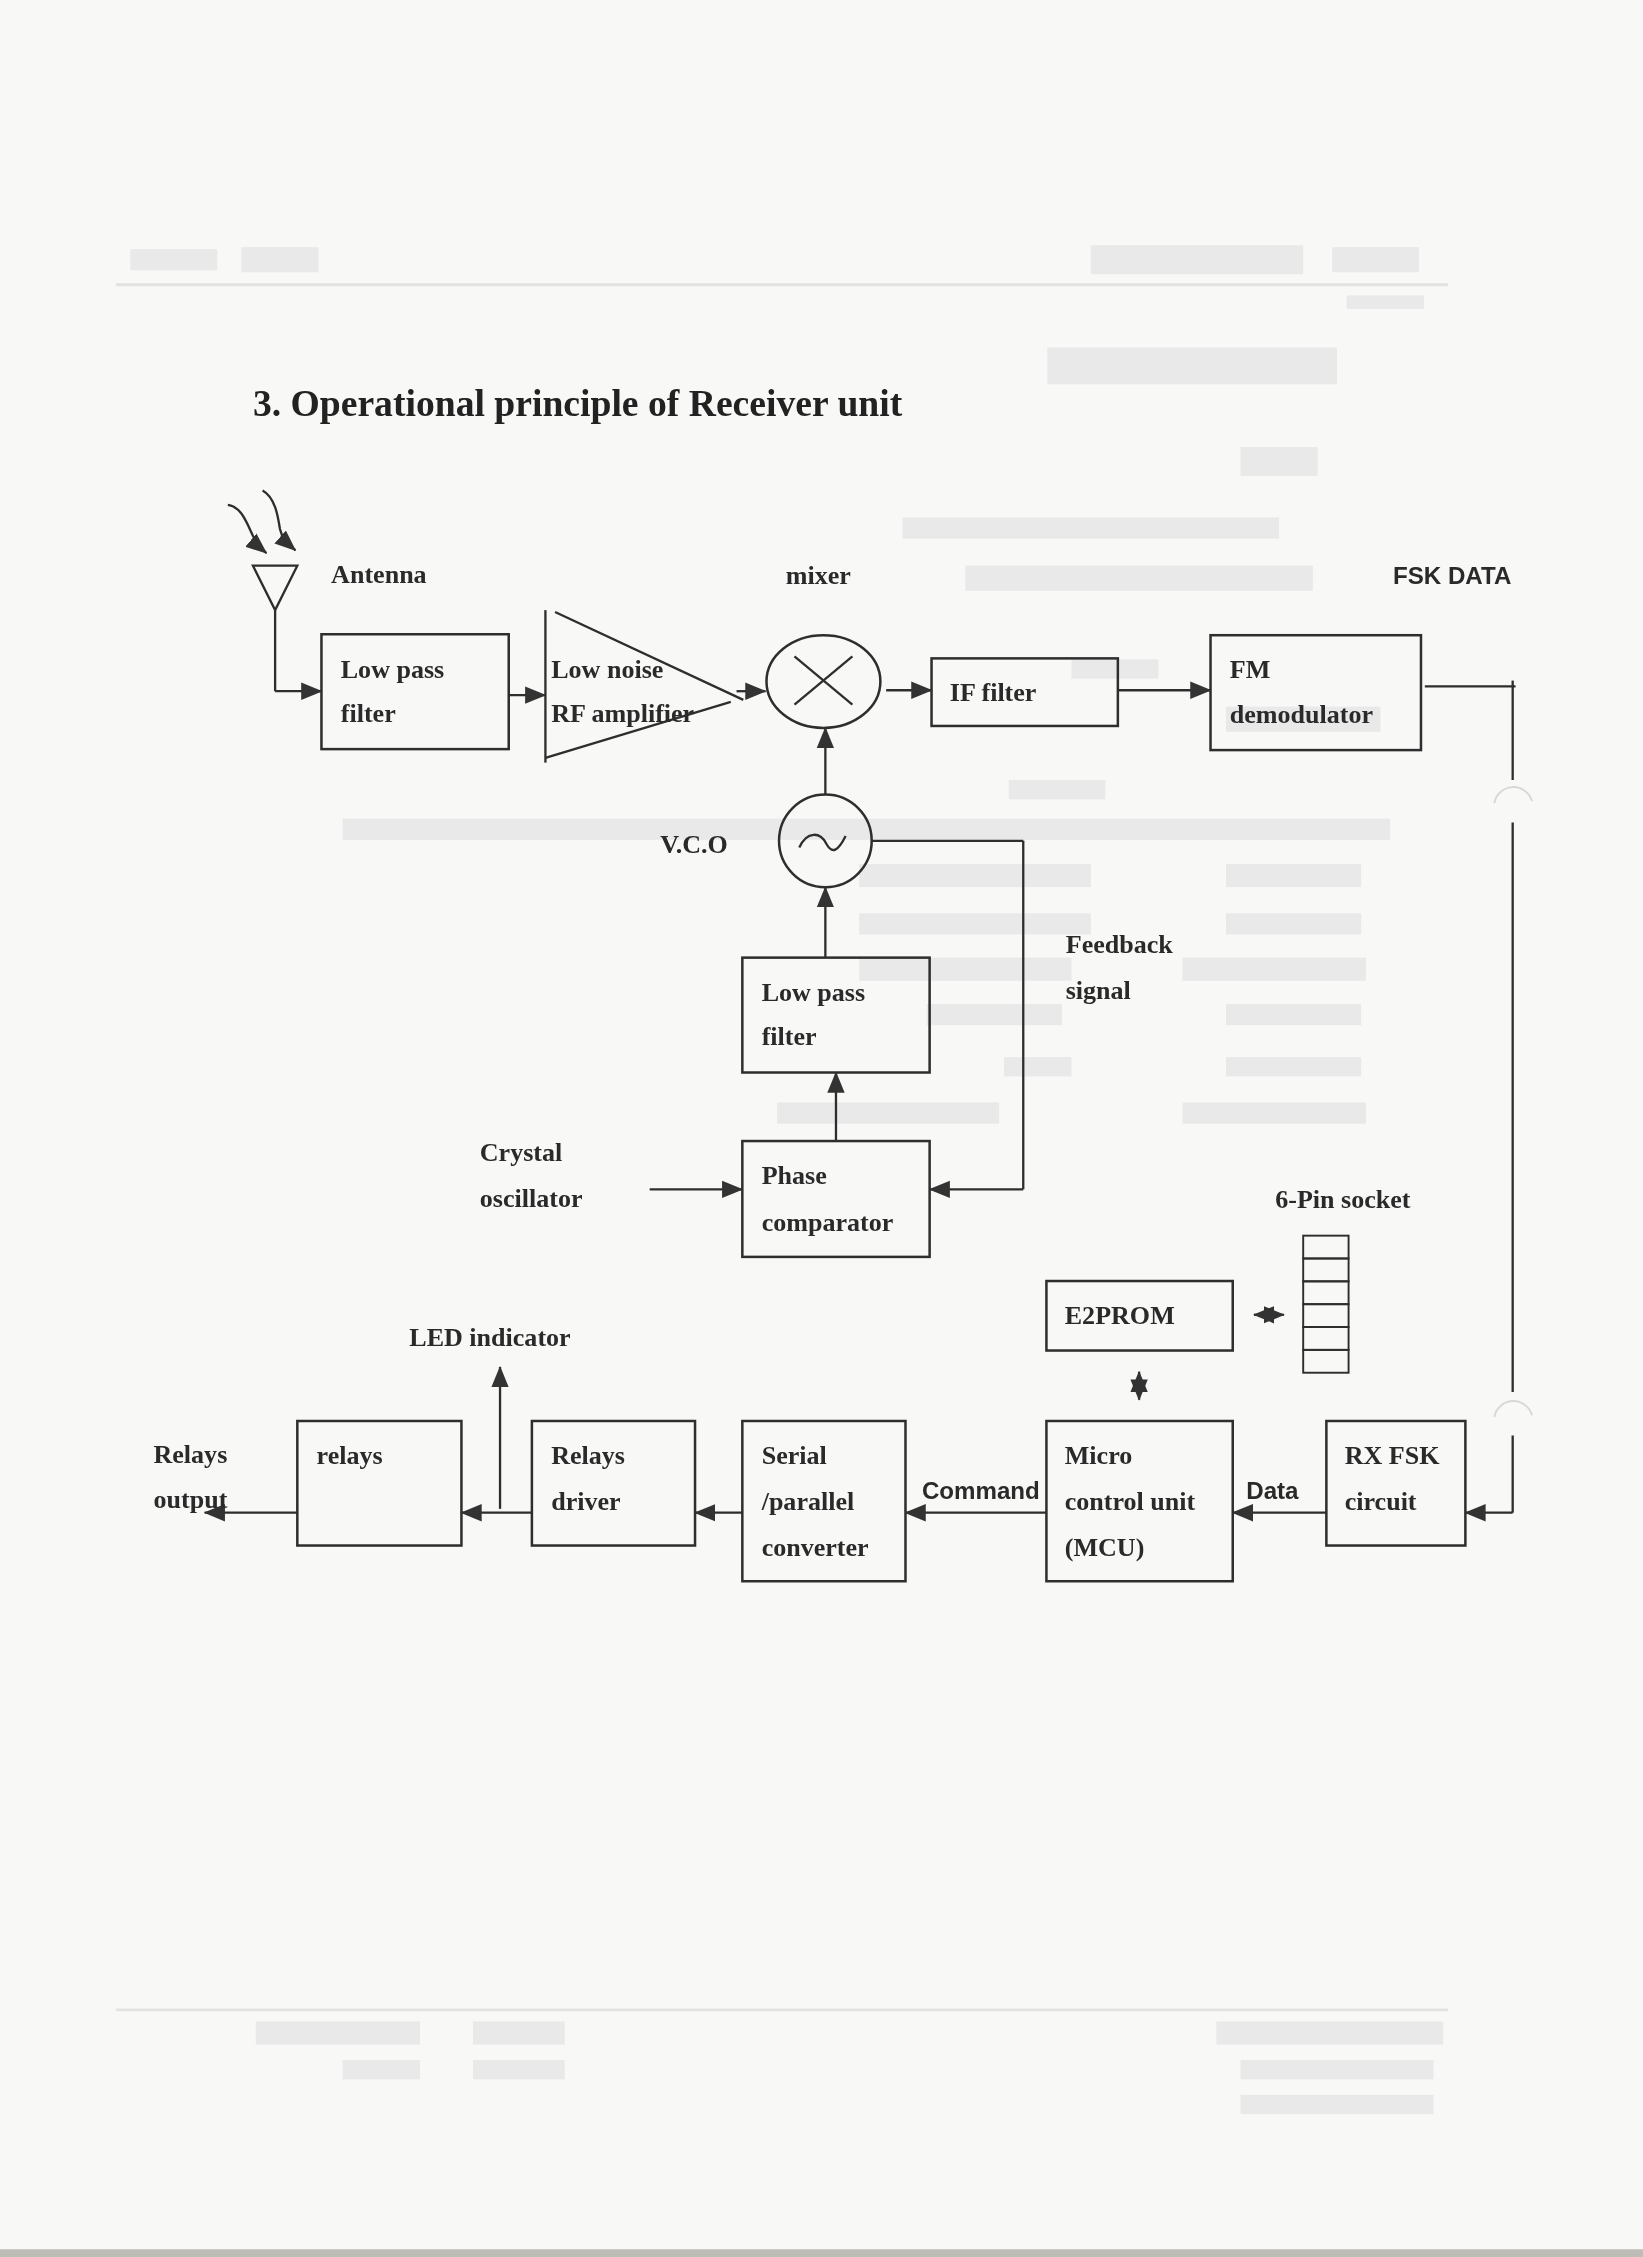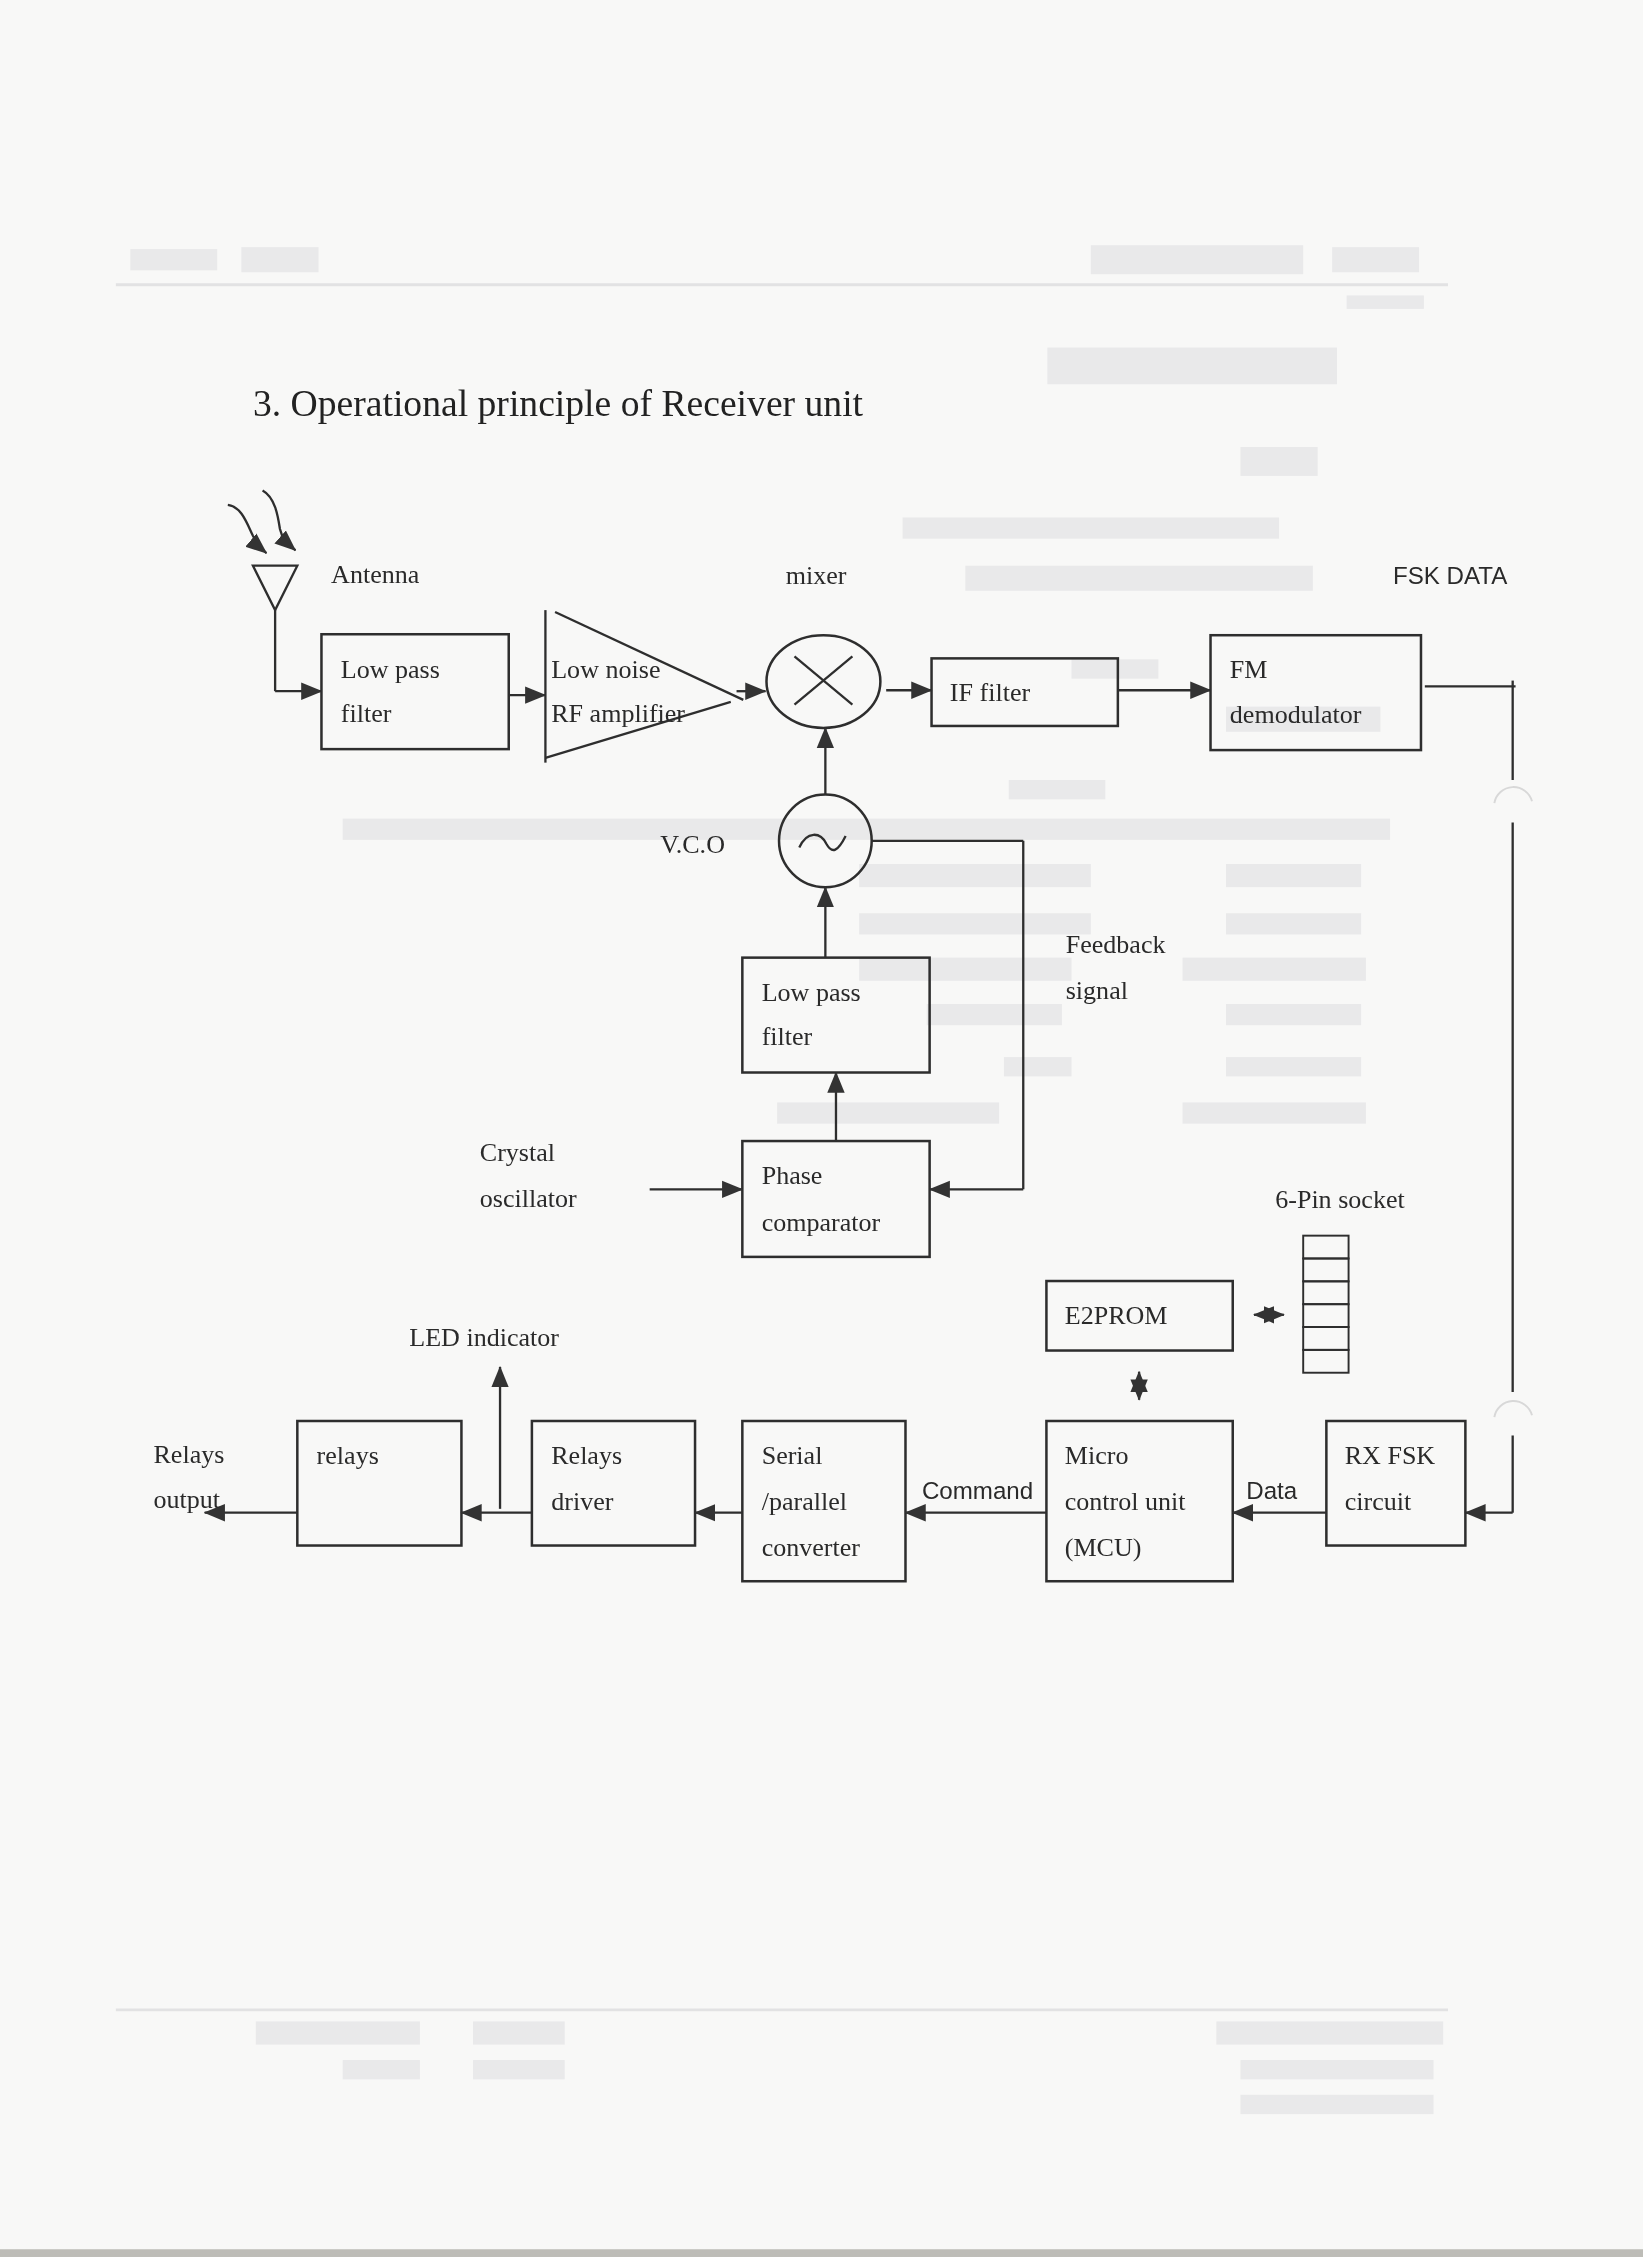--- a/index.html
+++ b/index.html
@@ -1,20 +1,21 @@
 <!DOCTYPE html>
 <html><head>
 <meta charset="utf-8">
 <style>
   html, body { margin: 0; padding: 0; background: #f7f7f6; }
   #page {
     position: relative; width: 1643px; height: 2257px; overflow: hidden;
     background: #f8f8f7;
     font-family: "Liberation Serif", "DejaVu Serif", serif;
     color: #2a2a2a;
+    font-weight: bold;
   }
   svg#diagram { position: absolute; left: 0; top: 0; }
   .ghost { fill: #e9e9ea; }
   .ghost-line { stroke: #e2e2e3; stroke-width: 3; }
   .line { stroke: #2e2e2e; stroke-width: 2.4; fill: none; }
   .box { stroke: #2e2e2e; stroke-width: 2.6; fill: none; }
   .lbl { font-family: "Liberation Serif", "DejaVu Serif", serif; font-size: 27px; fill: #2a2a2a; }
   .lbl-sans { font-family: "Liberation Sans", "DejaVu Sans", sans-serif; font-size: 25px; fill: #2a2a2a; }
   .title { font-family: "Liberation Serif", "DejaVu Serif", serif; font-size: 39px; fill: #222; }
   .arrowhead { fill: #333; }

